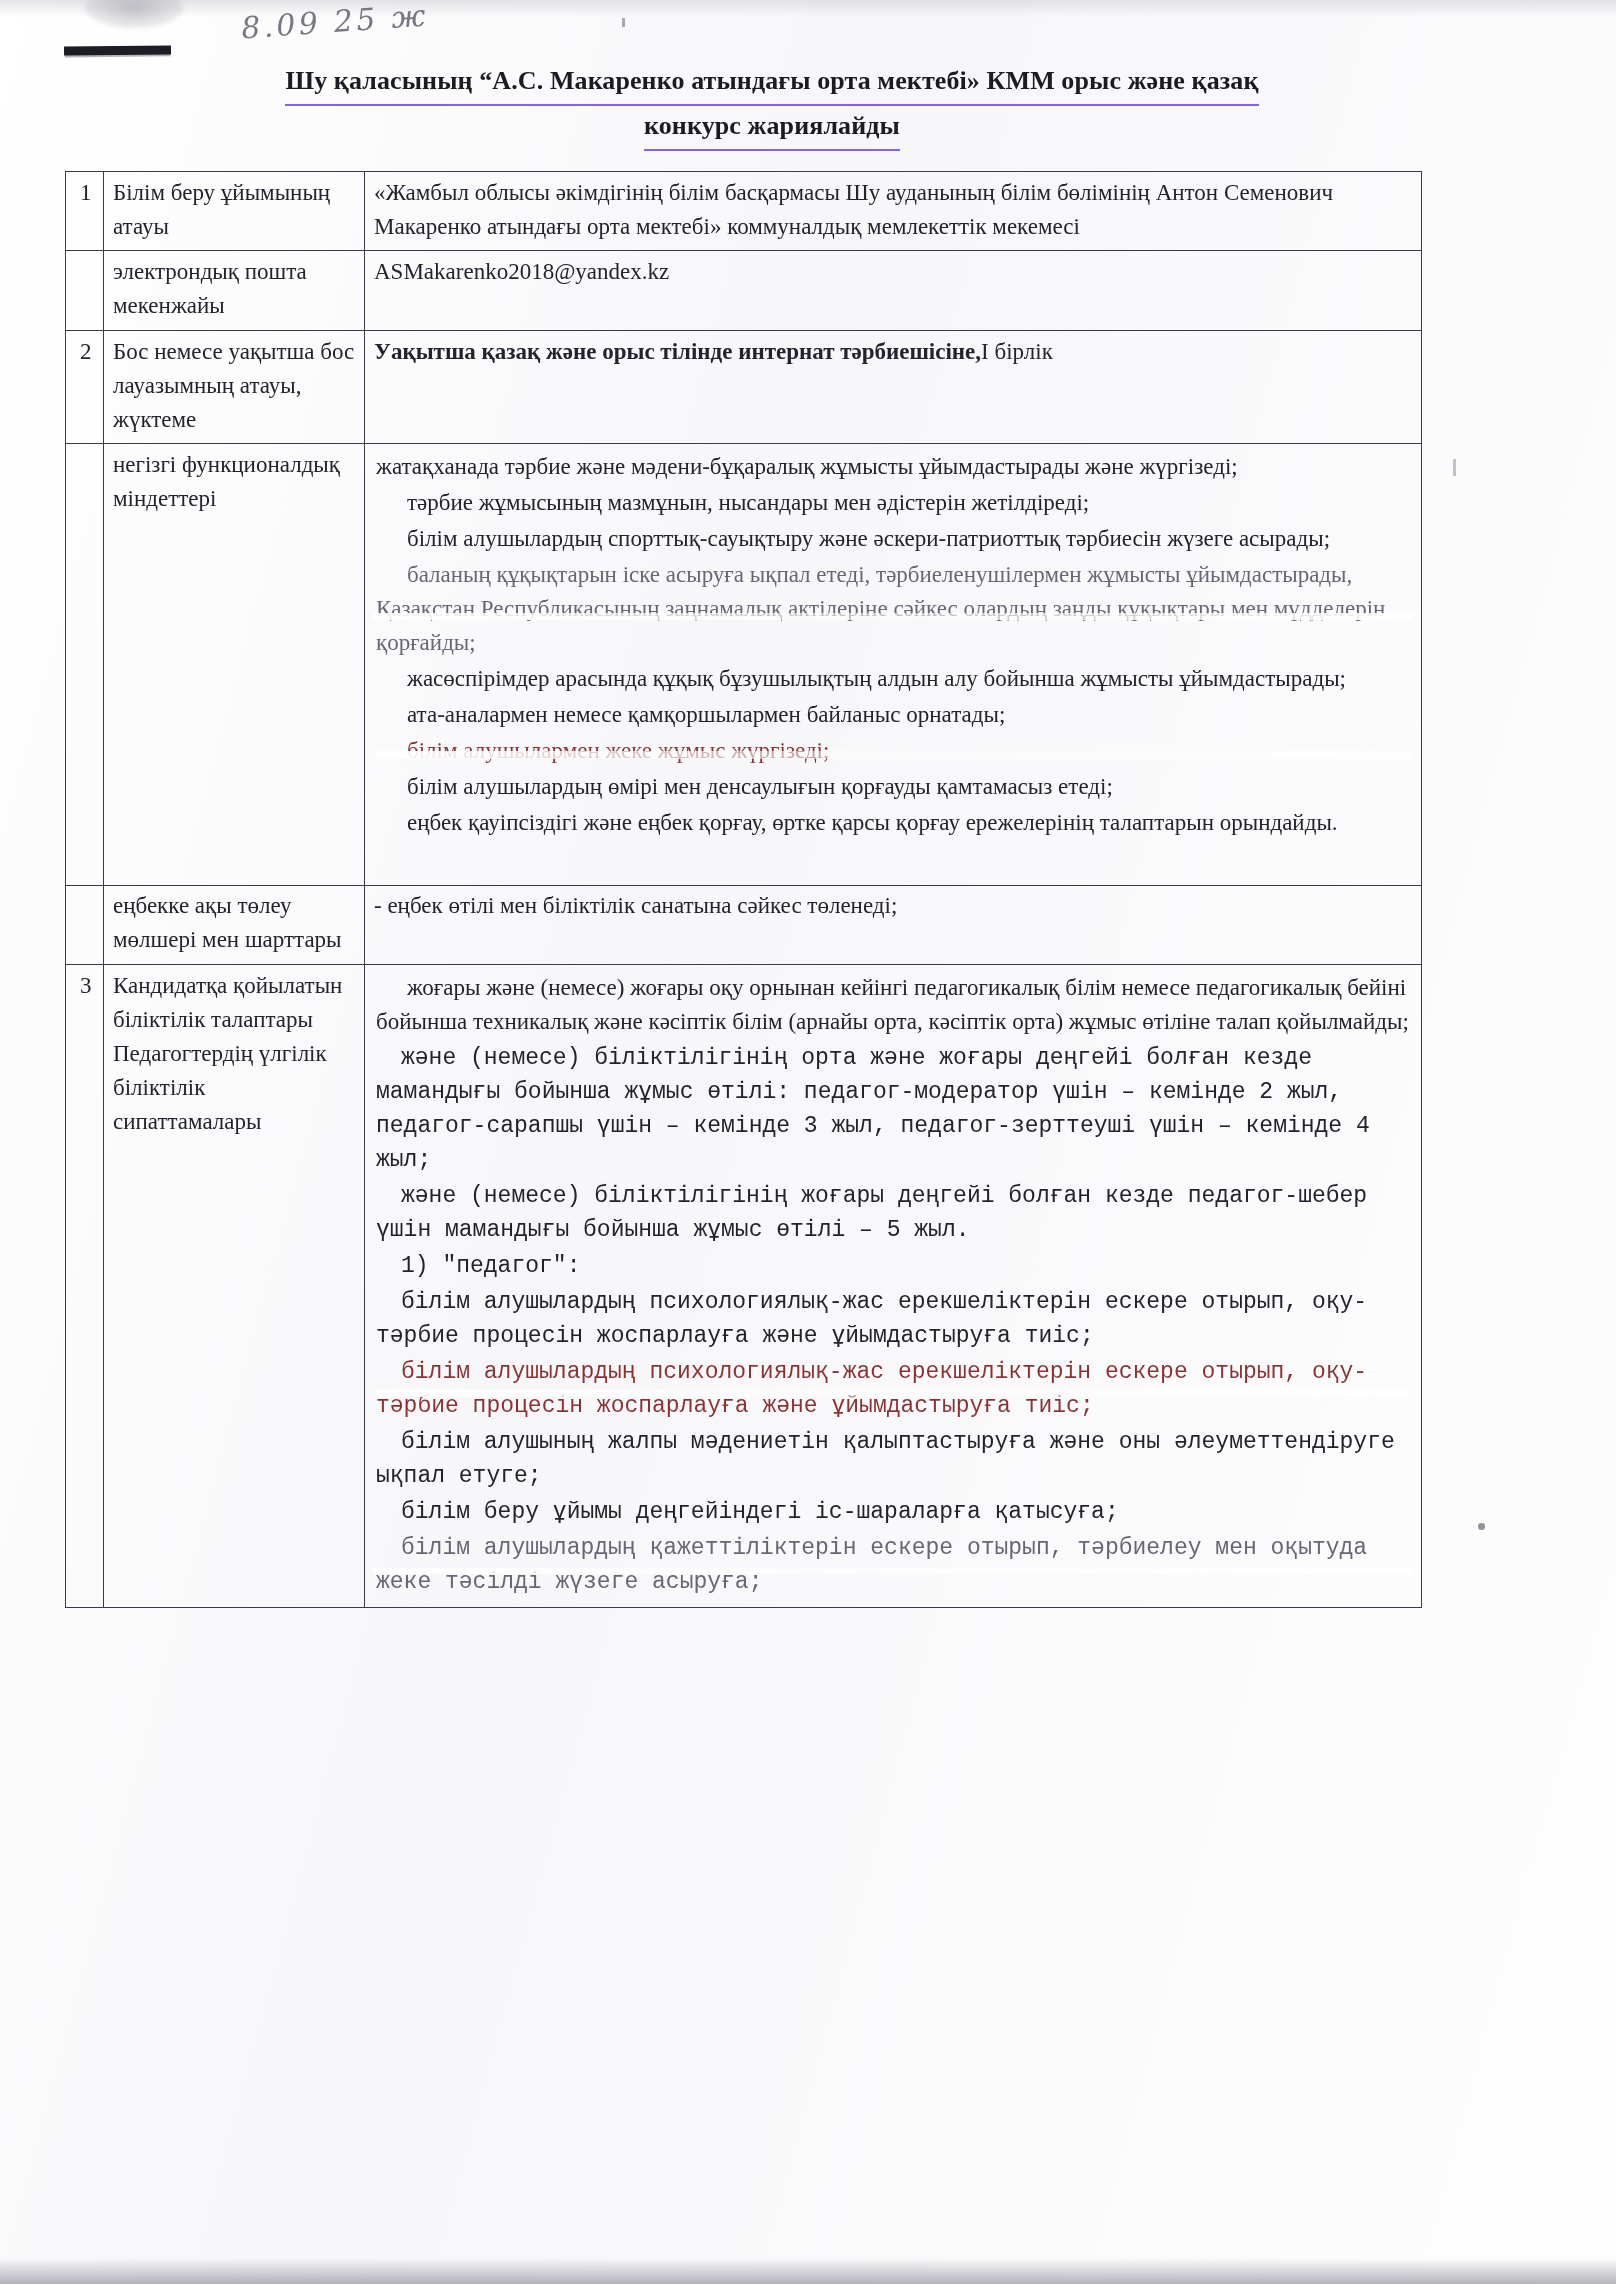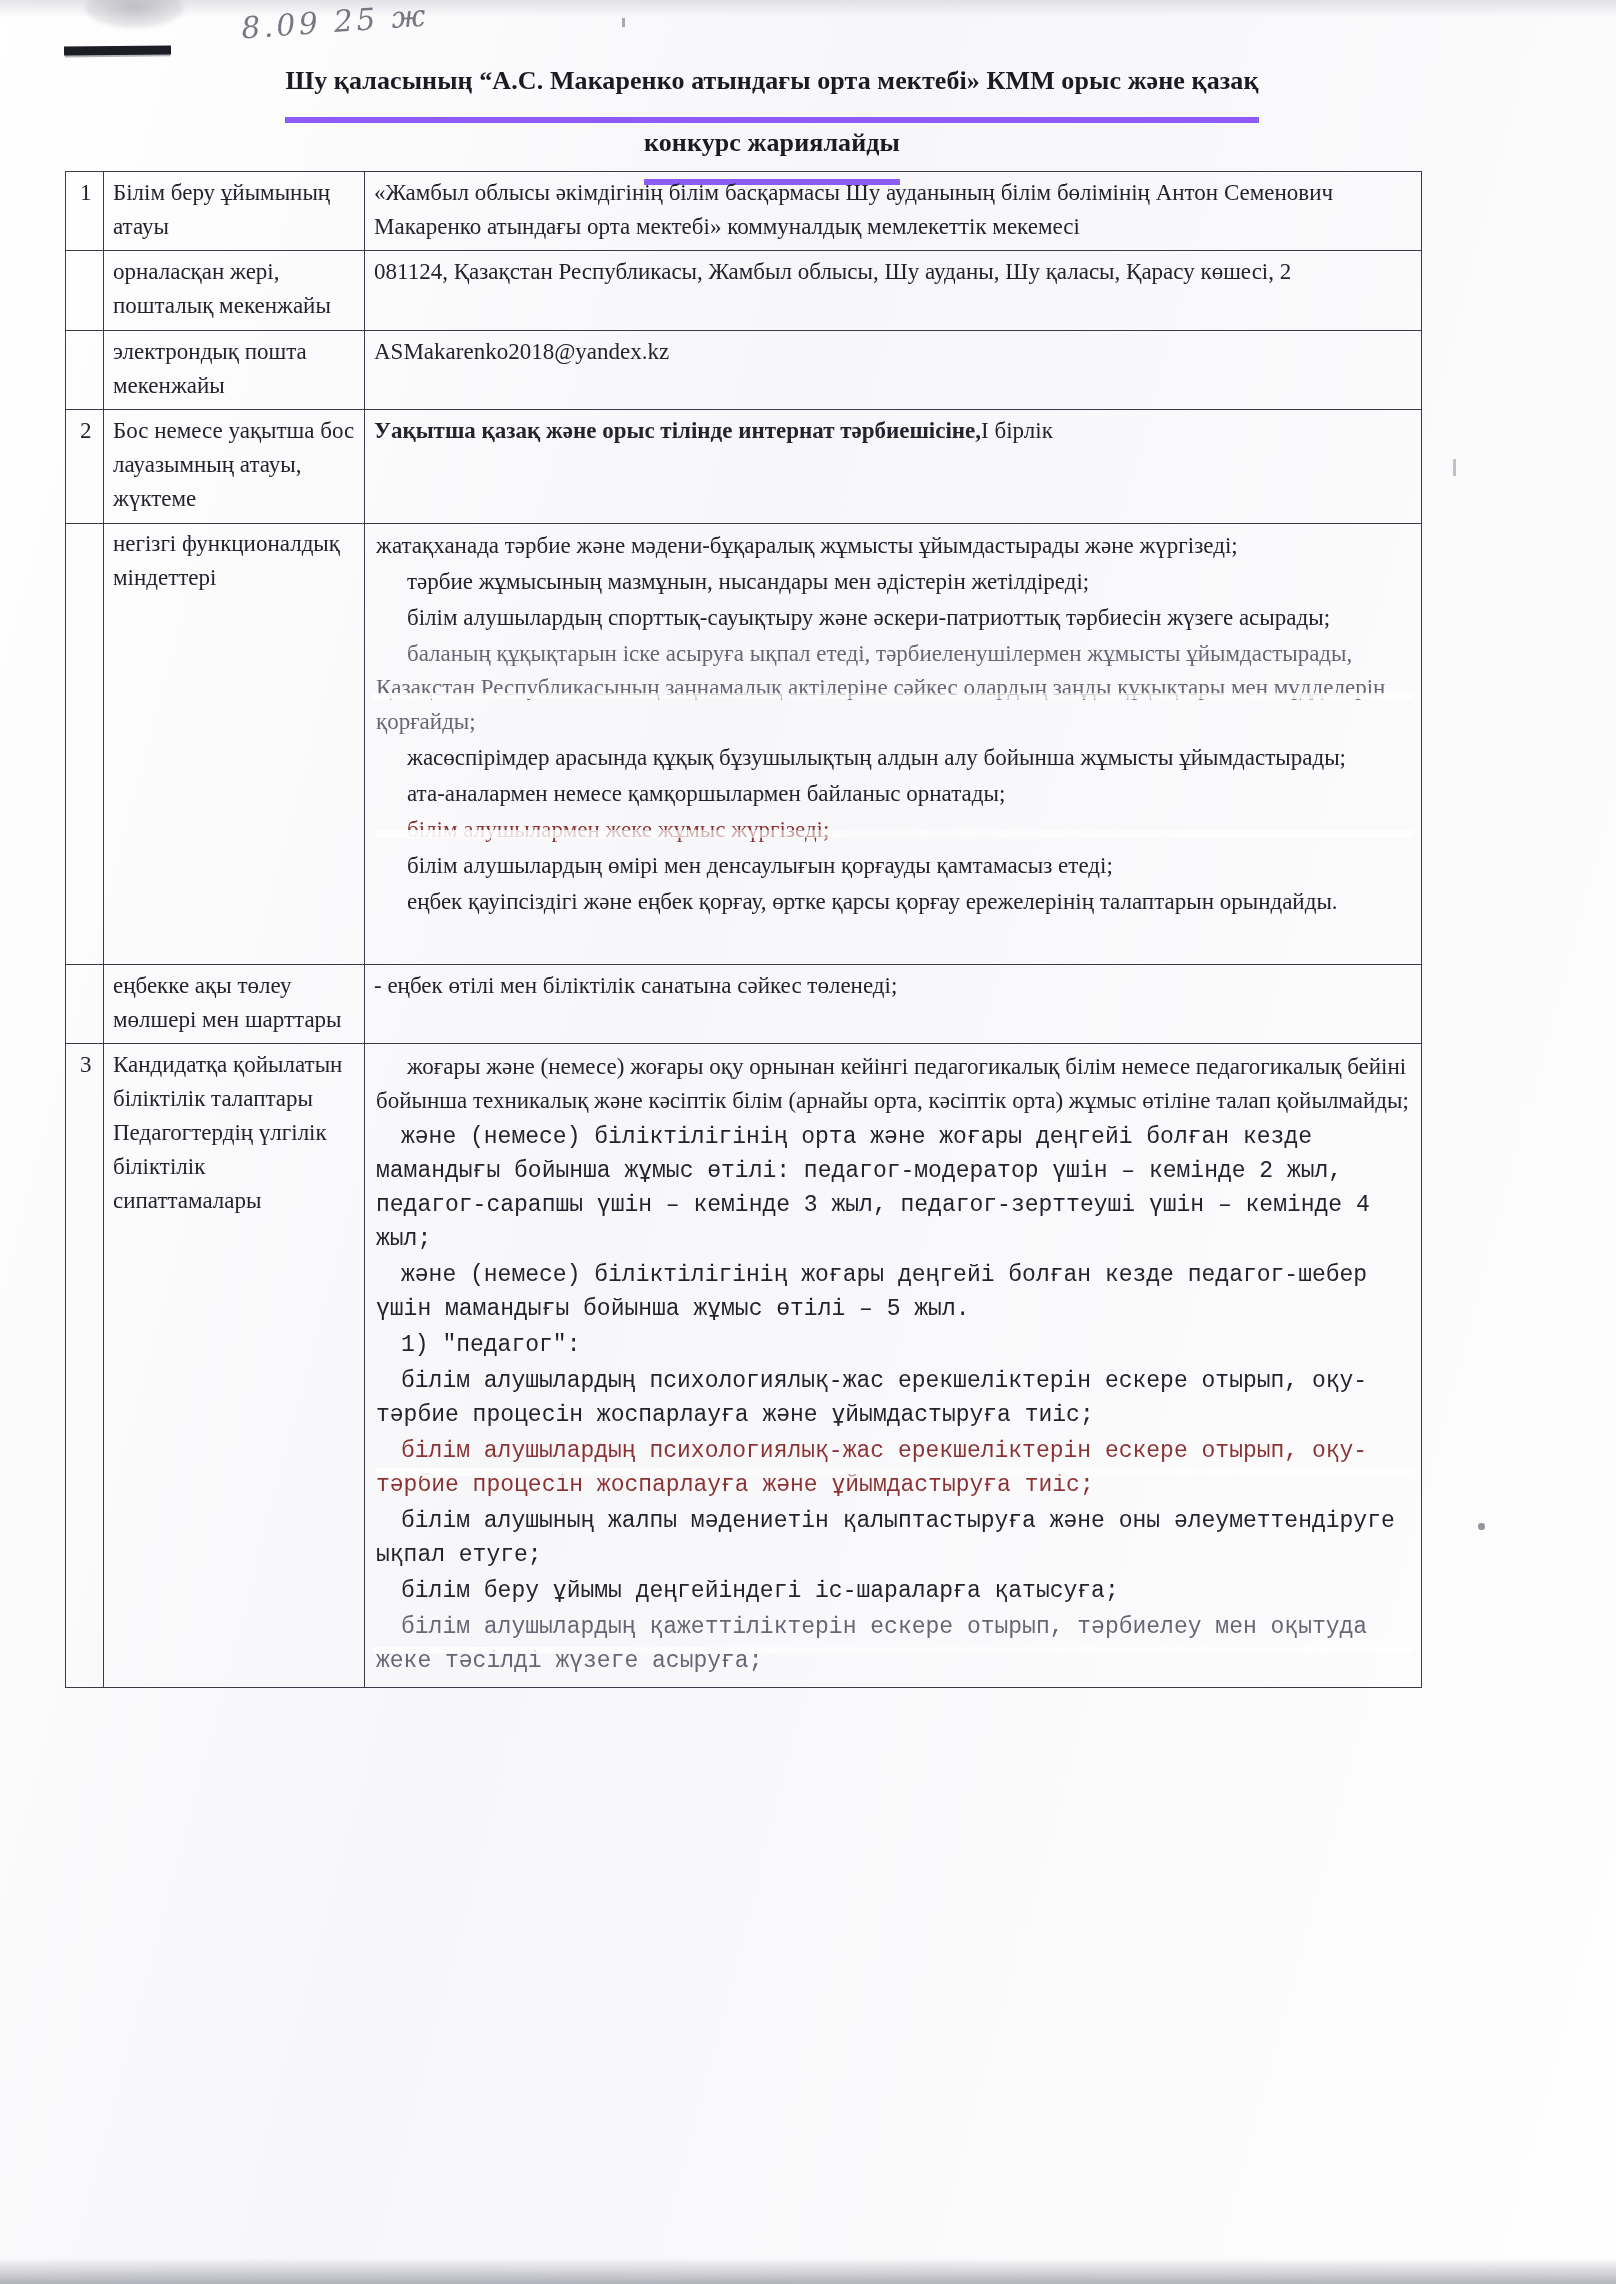--- a/index.html
+++ b/index.html
@@ -86,22 +86,22 @@
     width: 1322px;
     text-align: center;
     font-weight: bold;
     font-size: 26px;
     line-height: 36px;
     letter-spacing: 0.1px;
     color: #1b1b24;
   }
   .doc-title .tl {
     display: inline-block;
-    border-bottom: 6px solid #8b5cf6;
-    padding-bottom: 18px;
+    border-bottom: 2px solid #8b5cf6;
+    padding-bottom: 5px;
     white-space: nowrap;
   }
   .tl-row { display: block; margin-bottom: 2px; }
 
   
   table.vac {
     position: absolute;
     left: 65px;
     top: 171px;
     width: 1355px;
@@ -209,25 +209,20 @@
       <col class="c-value">
   </colgroup>
   <tbody>
 
     <tr>
       <td class="num">1</td>
       <td class="label">Білім беру ұйымының атауы</td>
       <td class="value">«Жамбыл облысы әкімдігінің білім басқармасы Шу ауданының білім бөлімінің Антон Семенович Макаренко атындағы орта мектебі» коммуналдық мемлекеттік мекемесі</td>
     </tr>
 
-    <tr>
-      <td class="num"></td>
-      <td class="label">орналасқан жері, пошталық мекенжайы</td>
-      <td class="value">081124, Қазақстан Республикасы, Жамбыл облысы, Шу ауданы, Шу қаласы,  Қарасу көшесі, 2</td>
-    </tr>
 
 
     <tr>
       <td class="num"></td>
       <td class="label">электрондық пошта мекенжайы</td>
       <td class="value">ASMakarenko2018@yandex.kz</td>
     </tr>
 
     <tr>
       <td class="num">2</td>

